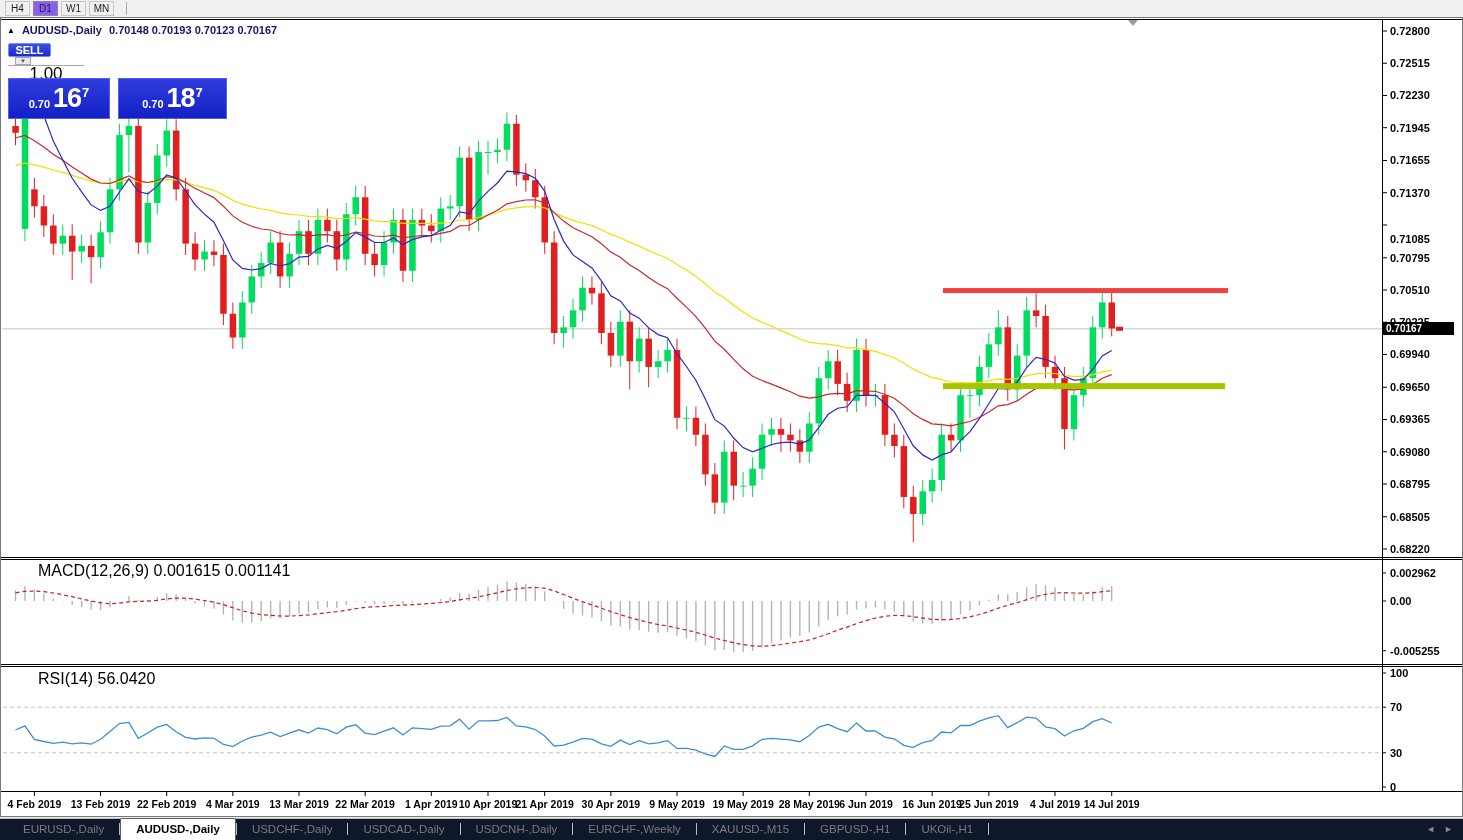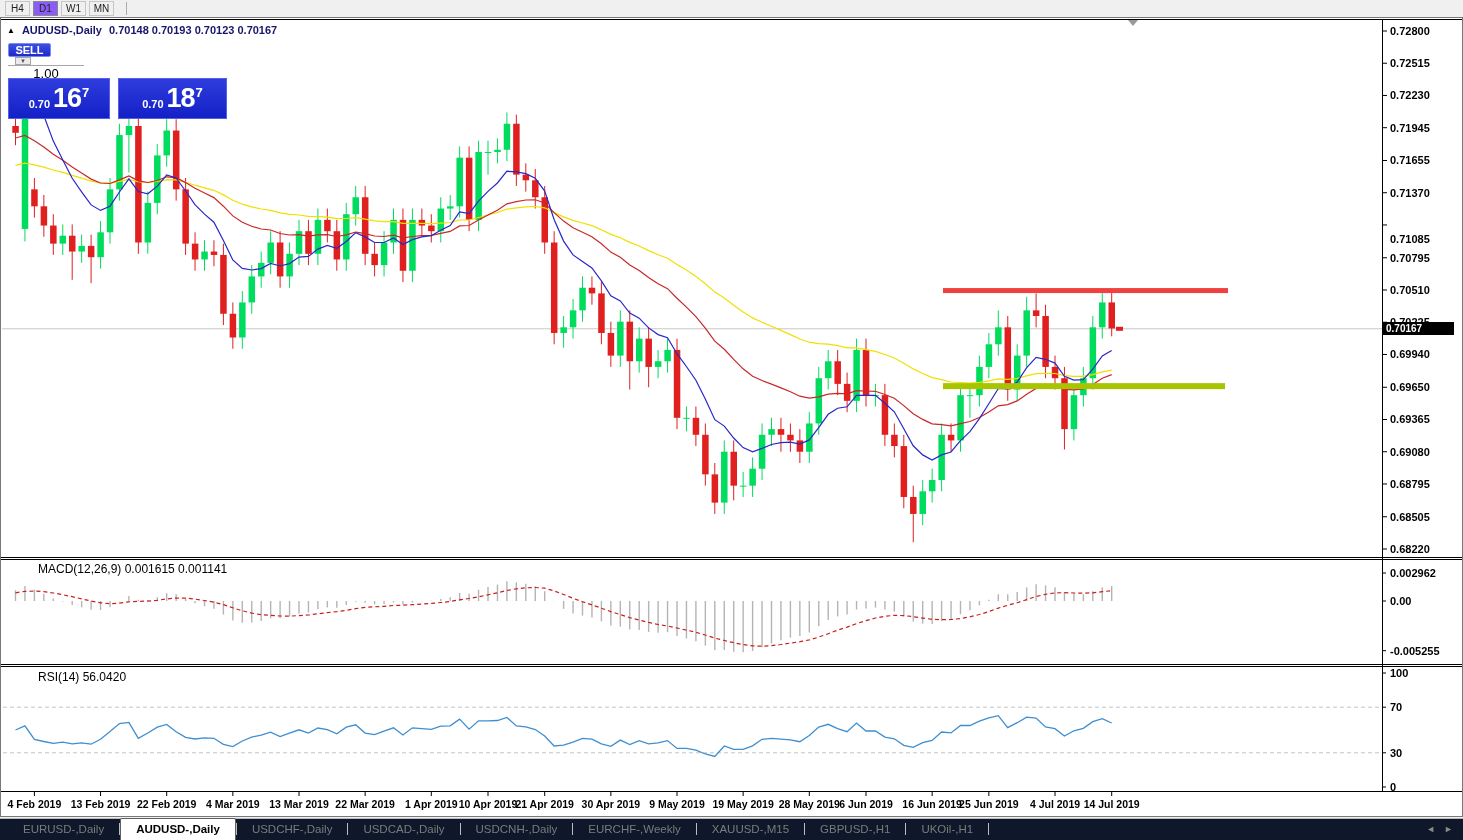--- a/index.html
+++ b/index.html
@@ -27,35 +27,35 @@
   .twrow1{display:flex;height:33px;flex-direction:column;}
   .btn-sell,.btn-buy{color:#fff;font-size:11px;font-weight:700;display:flex;align-items:center;
       justify-content:center;background:linear-gradient(#3c50e2,#1c2ace);border:1px solid #7a88ef;
       border-radius:2px;box-sizing:border-box;cursor:pointer;}
   .btn-sell{width:43px;}
   .btn-buy{width:53px;margin-left:6px;}
   .vol-down,.vol-up{width:16px;background:#eaeaea;border:1px solid #a6a6a6;color:#555;font-size:6px;
       display:flex;align-items:center;justify-content:center;box-sizing:border-box;cursor:pointer;}
   .vol-down{margin-left:7px;}
   .vol-input{width:76px;height:17px;border:1px solid #a6a6a6;border-left:none;border-right:none;
-      box-sizing:border-box;text-align:center;font-size:13px;font-family:"Liberation Sans",sans-serif;padding:0;}
+      box-sizing:border-box;text-align:center;font-size:17px;font-family:"Liberation Sans",sans-serif;padding:0;}
   .twrow2{display:flex;margin-top:2px;height:41px;}
   .price-box{background:linear-gradient(#2f3cdd,#1220c6);border:1px solid #5560e8;color:#fff;
       display:flex;align-items:center;justify-content:center;box-sizing:border-box;cursor:pointer;}
   .sell-box{width:102px;}
   .buy-box{width:109px;margin-left:8px;}
   .pfx{font-size:11px;font-weight:700;margin-right:3px;margin-top:10px;}
   .big{font-size:27px;font-weight:700;letter-spacing:-1px;}
   .sup{font-size:13px;font-weight:700;margin-bottom:13px;margin-left:1px;}
 
   
   .axis-lbl{position:absolute;left:1390px;font-size:11px;font-weight:700;color:#000;white-space:nowrap;}
   .date-lbl{position:absolute;top:798px;font-size:10.5px;font-weight:700;color:#000;
             transform:translateX(-50%);white-space:nowrap;}
-  .pane-caption{position:absolute;left:6px;font-size:12px;color:#000;white-space:nowrap;padding-left:32px;}
+  .pane-caption{position:absolute;left:6px;font-size:16px;color:#000;white-space:nowrap;padding-left:32px;}
   .badge{position:absolute;left:1383px;top:322px;width:71px;height:13px;background:#000;color:#fff;
          font-size:10px;font-weight:700;line-height:13px;padding-left:3px;box-sizing:border-box;}
   .shift-marker{position:absolute;left:1128px;top:20px;width:0;height:0;
       border-left:5px solid transparent;border-right:5px solid transparent;border-top:6px solid #9a9a9a;}
 
   
   .tabbar{position:absolute;left:0;top:818px;width:1463px;height:22px;background:#0f172a;
           border-top:1px solid #bcbcbc;display:flex;align-items:flex-end;padding-left:8px;box-sizing:border-box;}
   .tab{height:21px;line-height:21px;padding:0 15px;font-size:11.5px;color:#7b7b7b;cursor:pointer;white-space:nowrap;}
   .tab.active{background:#fff;border:1px solid #5f5f5f;border-bottom:none;border-radius:2px 2px 0 0;

